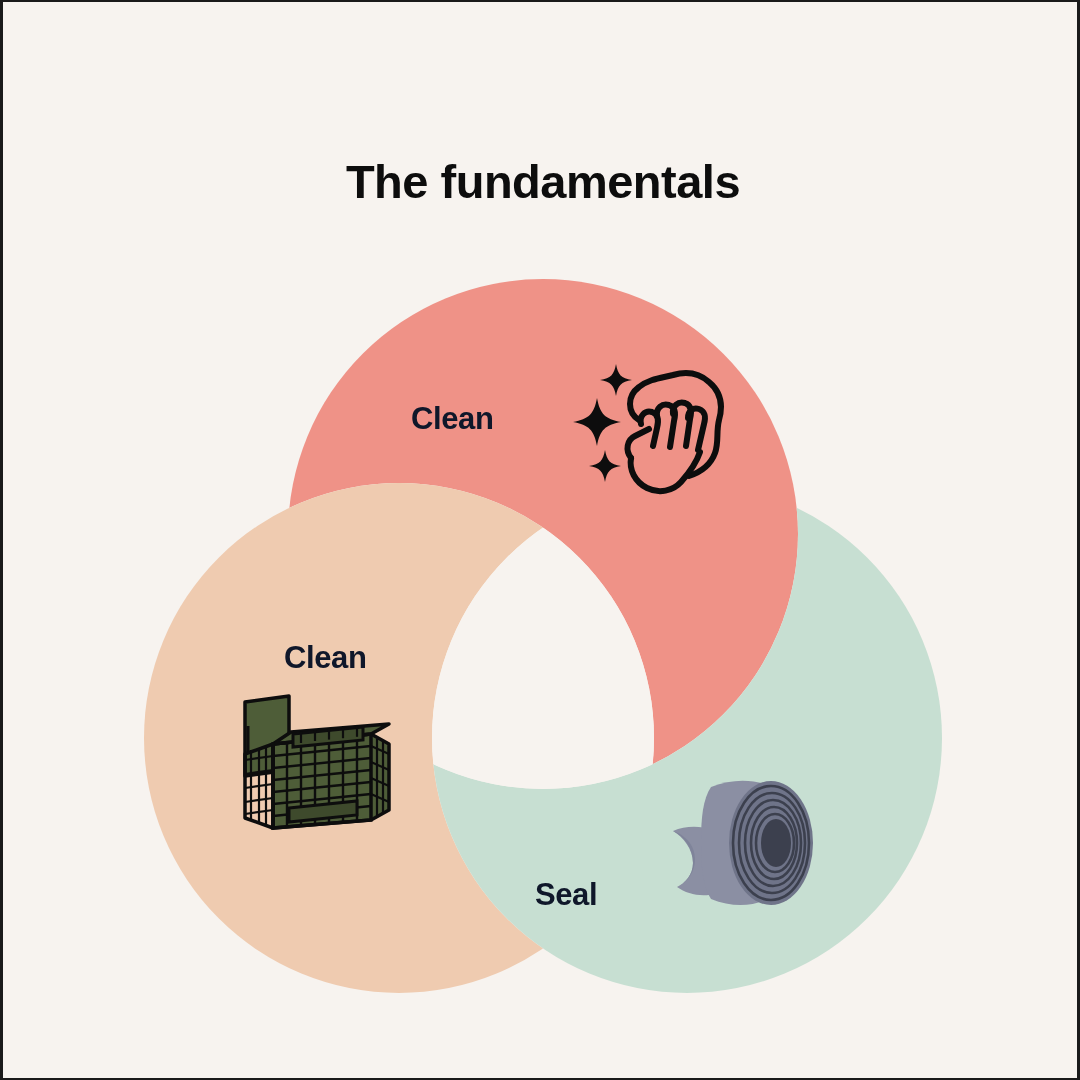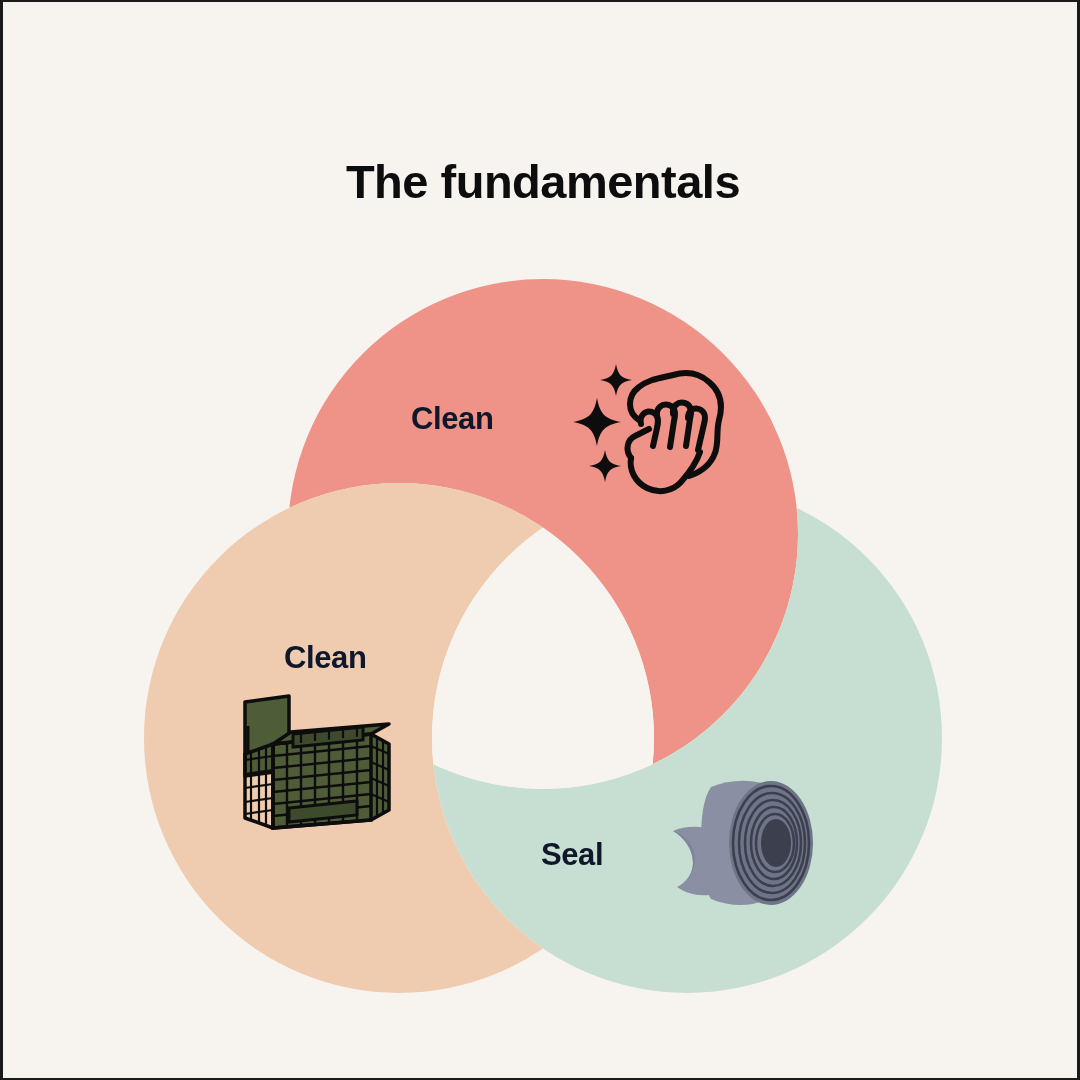--- a/index.html
+++ b/index.html
@@ -44,21 +44,21 @@
   .label {
     position: absolute;
     font-size: 31px;
     font-weight: bold;
     color: #0f172a;
     white-space: nowrap;
     letter-spacing: -0.4px;
   }
   #label-clean { left: 408px; top: 399px; }
   #label-trap  { left: 281px; top: 638px; }
-  #label-seal  { left: 532px; top: 835px; margin-left: 6px; }
+  #label-seal  { left: 532px; top: 875px; }
   .icon-wrap { position: absolute; }
   #icon-clean { left: 566px; top: 352px; }
   #icon-trap  { left: 228px; top: 686px; }
   #icon-seal  { left: 664px; top: 769px; }
 </style>
 </head>
 <body>
 
 <div id="canvas">
 

